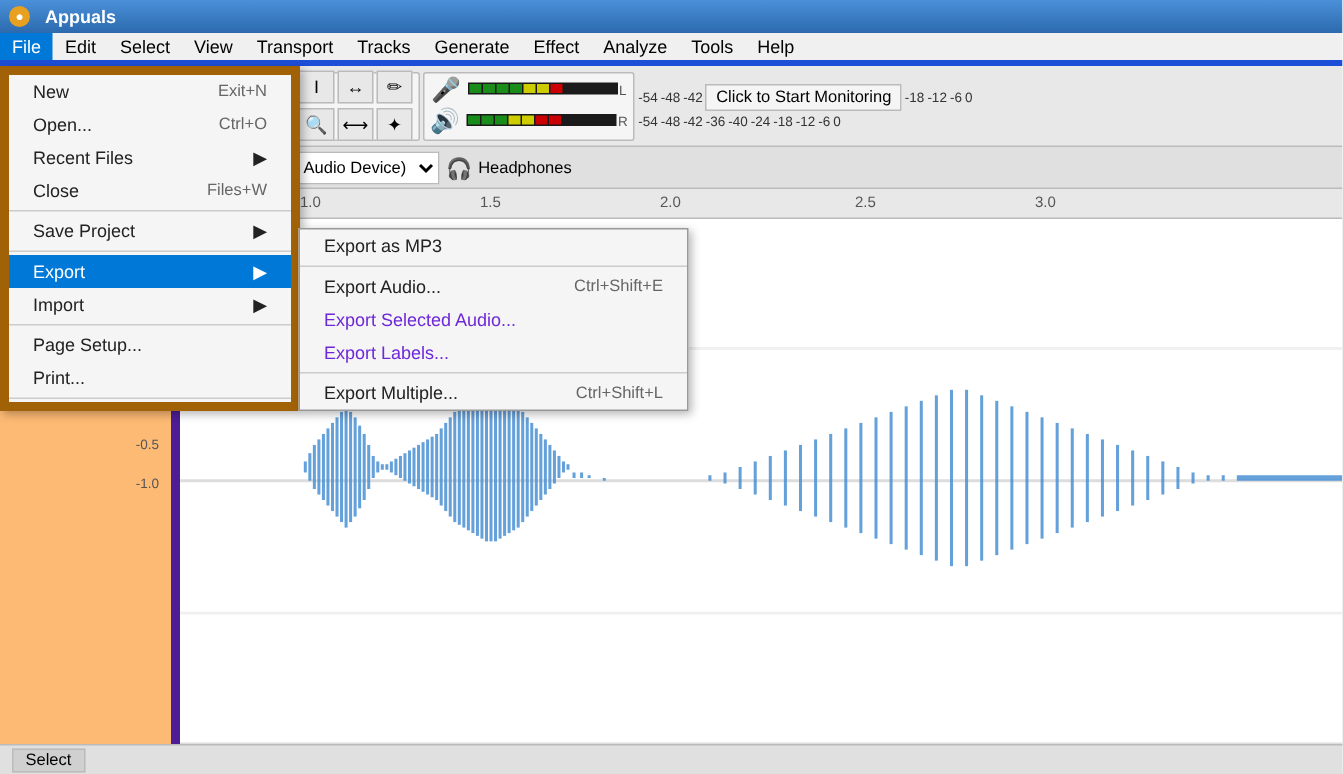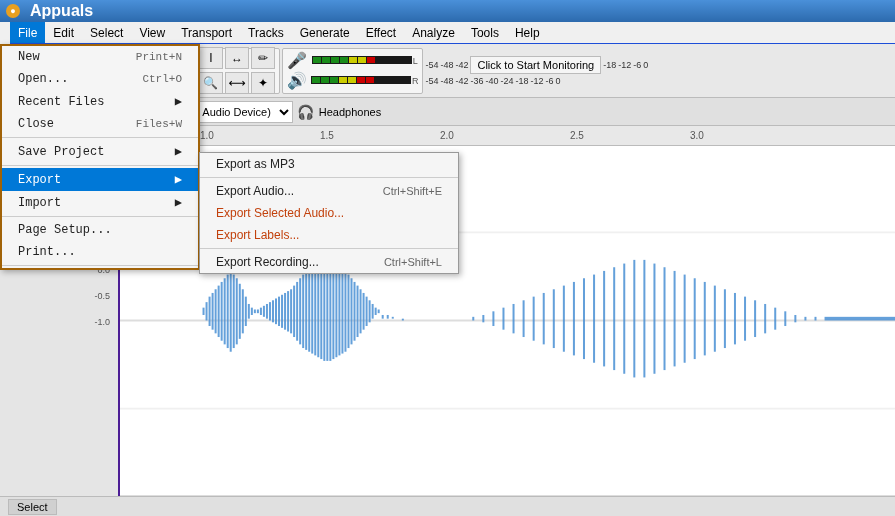--- a/index.html
+++ b/index.html
@@ -8,30 +8,29 @@
     
     .title-bar {
       height: 22px;
       background: linear-gradient(to bottom, #4a90d9, #2c6aad);
       display: flex;
       align-items: center;
       padding: 0 6px;
       gap: 6px;
     }
     .title-bar-icon { width: 14px; height: 14px; background: #e8a020; border-radius: 50%; display: flex; align-items: center; justify-content: center; font-size: 9px; }
-    .title-bar-text { color: white; font-size: 16px; font-weight: 600; margin-left: 4px; }
+    .title-bar-text { color: white; font-size: 12px; font-weight: 600; margin-left: 4px; }
 
     
     .menu-bar {
       height: 22px;
       background: #f0f0f0;
       display: flex;
       align-items: center;
-      border-bottom: 1px solid #1d4ed8;
-      margin-left: 10px;
+      border-bottom: 4px solid #1d4ed8;
     }
     .menu-item {
       padding: 2px 8px;
       cursor: pointer;
       height: 100%;
       display: flex;
       align-items: center;
       font-size: 12px;
     }
     .menu-item.active { background: #0078d7; color: white; }
@@ -120,22 +119,22 @@
       display: flex;
       height: calc(516px - 22px - 22px - 54px - 28px - 20px);
       background: #c8c8c8;
       position: relative;
       overflow: hidden;
     }
 
     
     .track-panel {
       width: 120px;
-      background: #e5e5e5;
-      border-right: 2px solid #4c1d95;
+      background: #fdba74;
+      border-right: 6px solid #4c1d95;
       padding: 4px;
     }
     .track-name { font-size: 11px; font-weight: bold; color: #333; }
     .track-info { font-size: 10px; color: #666; }
 
     .waveform-area {
       flex: 1;
       background: #fff;
       position: relative;
       overflow: hidden;
@@ -190,38 +189,37 @@
       padding: 1px 8px;
       border: 1px solid #bbb;
       font-size: 11px;
     }
 
     .file-menu {
       position: absolute;
       top: 44px;
       left: 0;
       background: #f5f5f5;
-      border: 2px solid #a16207;
+      border: 6px solid #a16207;
       box-shadow: 2px 2px 6px rgba(0,0,0,0.3);
       min-width: 200px;
       z-index: 1000;
-      font-family: Liberation Mono, monospace;
     }
 
     .menu-entry {
       padding: 4px 16px 4px 16px;
       cursor: pointer;
       display: flex;
       align-items: center;
       justify-content: space-between;
       font-size: 12px;
       color: #222;
       white-space: nowrap;
     }
-    .menu-entry.disabled { color: #c2410c; cursor: default; }
+    .menu-entry.disabled { color: #6d28d9; cursor: default; }
     .menu-entry.highlighted { background: #0078d7; color: white; gap: 12px; }
     .menu-entry .shortcut { margin-left: 24px; color: #666; font-size: 11px; }
     .menu-entry .arrow { margin-left: 8px; }
     .menu-separator { height: 1px; background: #ccc; margin: 2px 0; }
 
     
     .export-submenu {
       position: absolute;
       left: 199px;
       top: 152px;
@@ -506,21 +504,21 @@
           <rect x="700" y="93" width="300" height="2"></rect>
         </g>
       </svg>
     </div>
   </div>
 </div>
 
 <div class="file-menu">
   <div class="menu-entry">
     <span>New</span>
-    <span class="shortcut">Print+N</span>
+    <span class="shortcut">Exit+N</span>
   </div>
   <div class="menu-entry">
     <span>Open...</span>
     <span class="shortcut">Ctrl+O</span>
   </div>
   <div class="menu-entry">
     <span>Recent Files</span>
     <span class="arrow">▶</span>
   </div>
   <div class="menu-entry">
@@ -561,21 +559,21 @@
     <span class="shortcut">Ctrl+Shift+E</span>
   </div>
   <div class="menu-entry disabled">
     <span>Export Selected Audio...</span>
   </div>
   <div class="menu-entry disabled">
     <span>Export Labels...</span>
   </div>
   <div class="menu-separator"></div>
   <div class="menu-entry">
-    <span>Export Recording...</span>
+    <span>Export Multiple...</span>
     <span class="shortcut">Ctrl+Shift+L</span>
   </div>
 </div>
 
 <div class="status-bar">
   <div class="select-tool-label">
     <span>Select</span>
   </div>
 </div>
 

